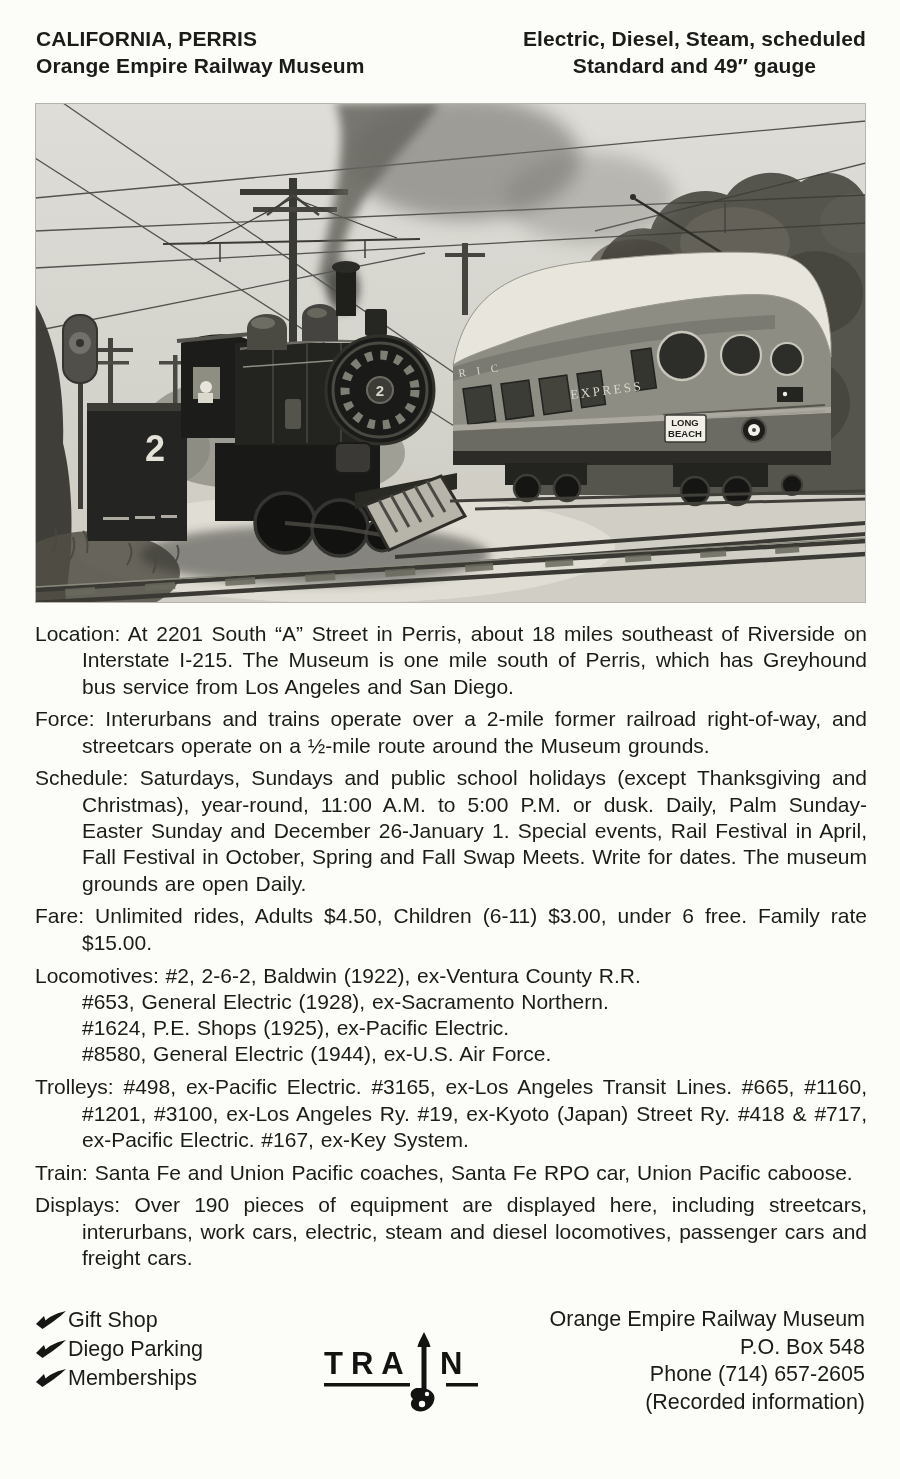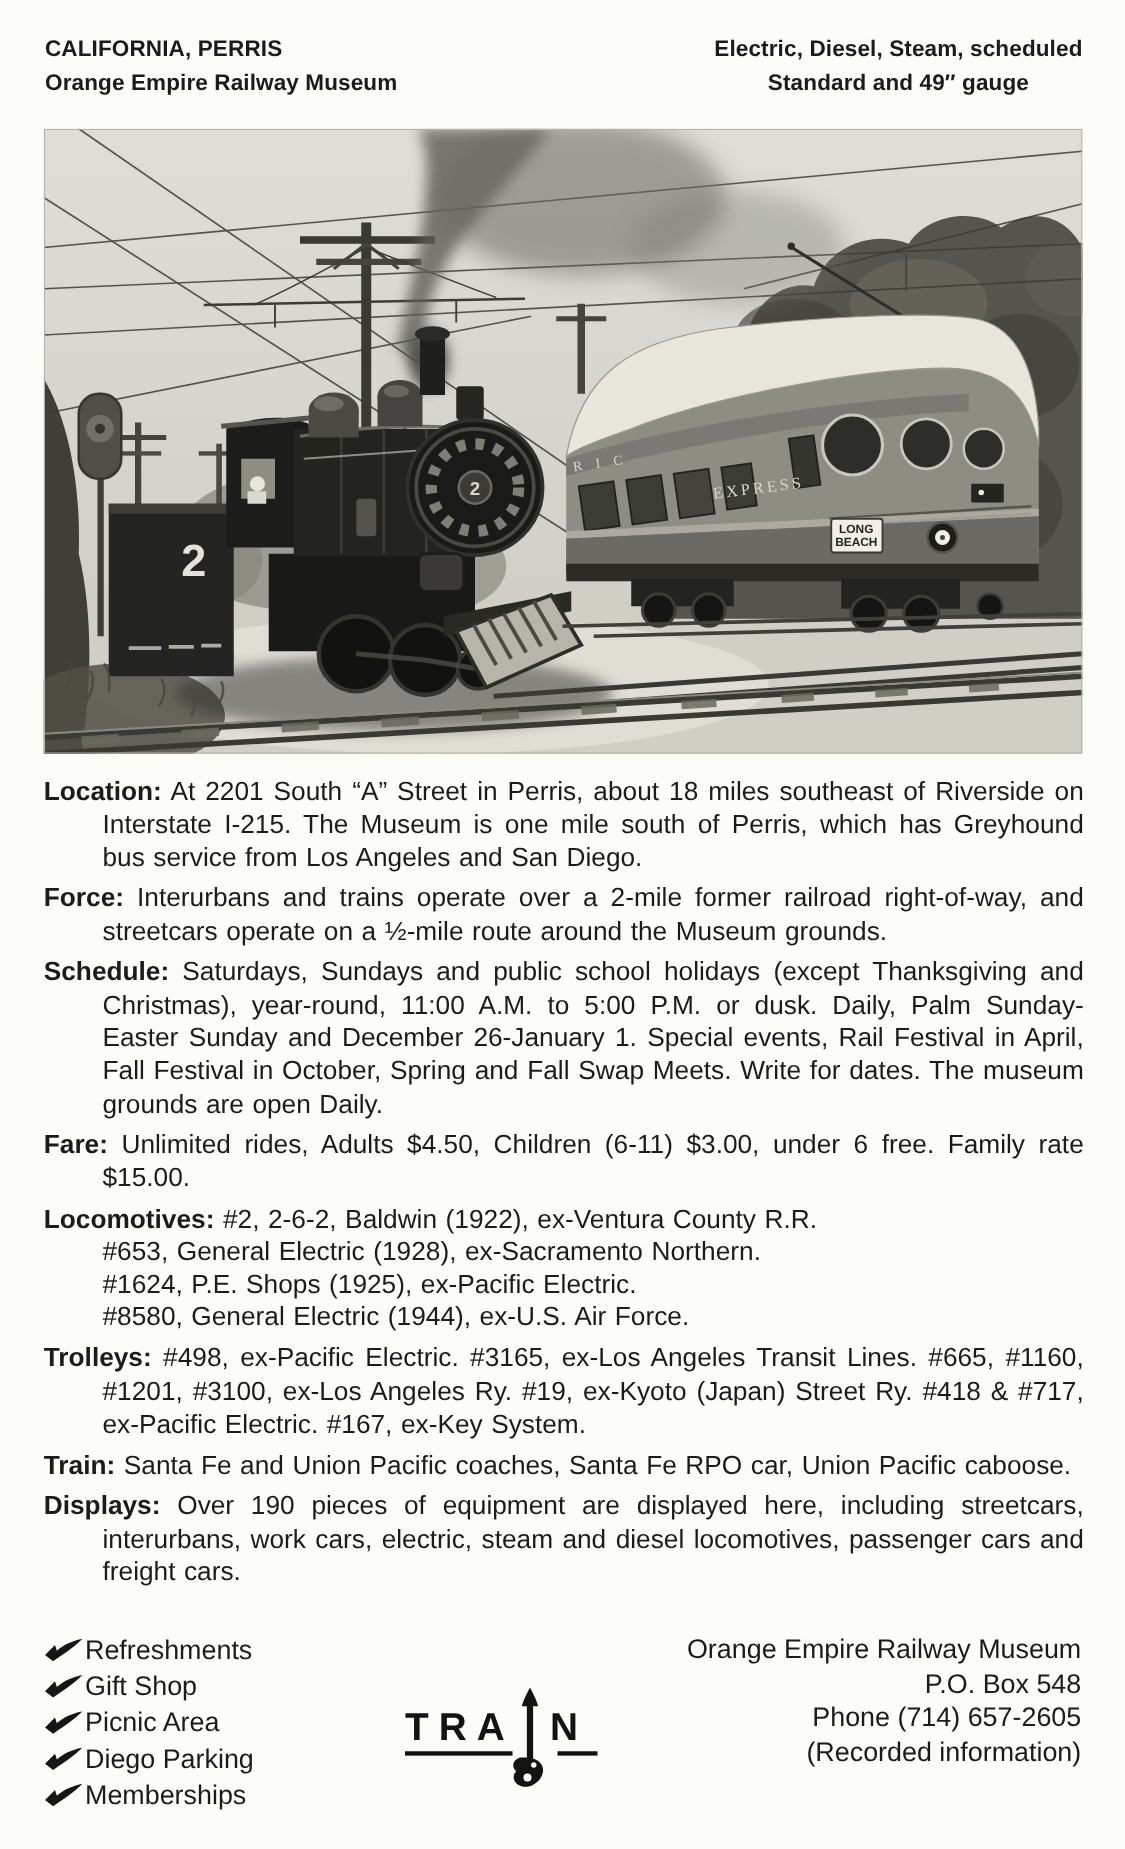--- a/index.html
+++ b/index.html
@@ -3,30 +3,30 @@
 <meta charset="utf-8">
 <style>
   html,body{margin:0;padding:0;}
   body{
     width:900px;height:1479px;position:relative;overflow:hidden;
     background:#fcfcf9;color:#1b1b19;
     font-family:"Liberation Sans",sans-serif;
     -webkit-font-smoothing:antialiased;
   }
   .hdr{position:absolute;top:26px;left:36px;right:34px;display:flex;justify-content:space-between;}
-  .hdr-left,.hdr-right{font-weight:bold;font-size:18px;line-height:26.5px;letter-spacing:.1px;}
+  .hdr-left,.hdr-right{font-weight:bold;font-size:21px;line-height:26.5px;letter-spacing:.1px;}
   .hdr-right{text-align:center;}
   .photo{position:absolute;left:35px;top:103px;width:831px;height:500px;}
   .photo svg{display:block;width:831px;height:500px;}
   .content{position:absolute;left:35px;top:621px;width:832px;}
   .entry{
     font-size:21px;line-height:26.3px;text-align:justify;word-spacing:1px;
     padding-left:47px;text-indent:-47px;margin:0 0 6.5px 0;
   }
-  .entry .label{font-weight:bold;}
+  .entry .label{font-weight:normal;}
   .entry .txt{white-space:pre-line;}
   .footer{position:absolute;left:35px;right:35px;top:1306px;display:flex;}
   .amenities{width:232px;flex:none;}
   .amenity{display:flex;align-items:center;font-size:21.5px;line-height:29px;white-space:nowrap;}
   .check{flex:none;width:32px;height:19px;margin-right:1px;color:#161614;}
   .logo-wrap{flex:1;display:flex;justify-content:center;align-items:center;padding-top:26px;}
   .address{width:330px;flex:none;text-align:right;font-size:21.5px;line-height:27.5px;}
 </style>
 </head>
 <body>
@@ -281,33 +281,21 @@
   <p class="entry"><span class="label">Train:</span> <span class="txt">Santa Fe and Union Pacific coaches, Santa Fe RPO car, Union Pacific caboose.</span></p>
   <p class="entry"><span class="label">Displays:</span> <span class="txt">Over 190 pieces of equipment are displayed here, including streetcars, interurbans, work cars, electric, steam and diesel locomotives, passenger cars and freight cars.</span></p>
 </div>
 
 <div class="footer">
   <div class="amenities">
     <div class="amenity">
       <svg class="check" viewBox="0 0 32 19">
           <path d="M1,13 L9,5 L10.5,9.5 C16,4.5 24,1.5 31,0 C24,7 14,13.5 7.5,18 Z" fill="currentColor"></path>
         </svg>
-      <span>Refreshments</span>
-    </div>
-    <div class="amenity">
-      <svg class="check" viewBox="0 0 32 19">
-          <path d="M1,13 L9,5 L10.5,9.5 C16,4.5 24,1.5 31,0 C24,7 14,13.5 7.5,18 Z" fill="currentColor"></path>
-        </svg>
       <span>Gift Shop</span>
-    </div>
-    <div class="amenity">
-      <svg class="check" viewBox="0 0 32 19">
-          <path d="M1,13 L9,5 L10.5,9.5 C16,4.5 24,1.5 31,0 C24,7 14,13.5 7.5,18 Z" fill="currentColor"></path>
-        </svg>
-      <span>Picnic Area</span>
     </div>
     <div class="amenity">
       <svg class="check" viewBox="0 0 32 19">
           <path d="M1,13 L9,5 L10.5,9.5 C16,4.5 24,1.5 31,0 C24,7 14,13.5 7.5,18 Z" fill="currentColor"></path>
         </svg>
       <span>Diego Parking</span>
     </div>
     <div class="amenity">
       <svg class="check" viewBox="0 0 32 19">
           <path d="M1,13 L9,5 L10.5,9.5 C16,4.5 24,1.5 31,0 C24,7 14,13.5 7.5,18 Z" fill="currentColor"></path>

